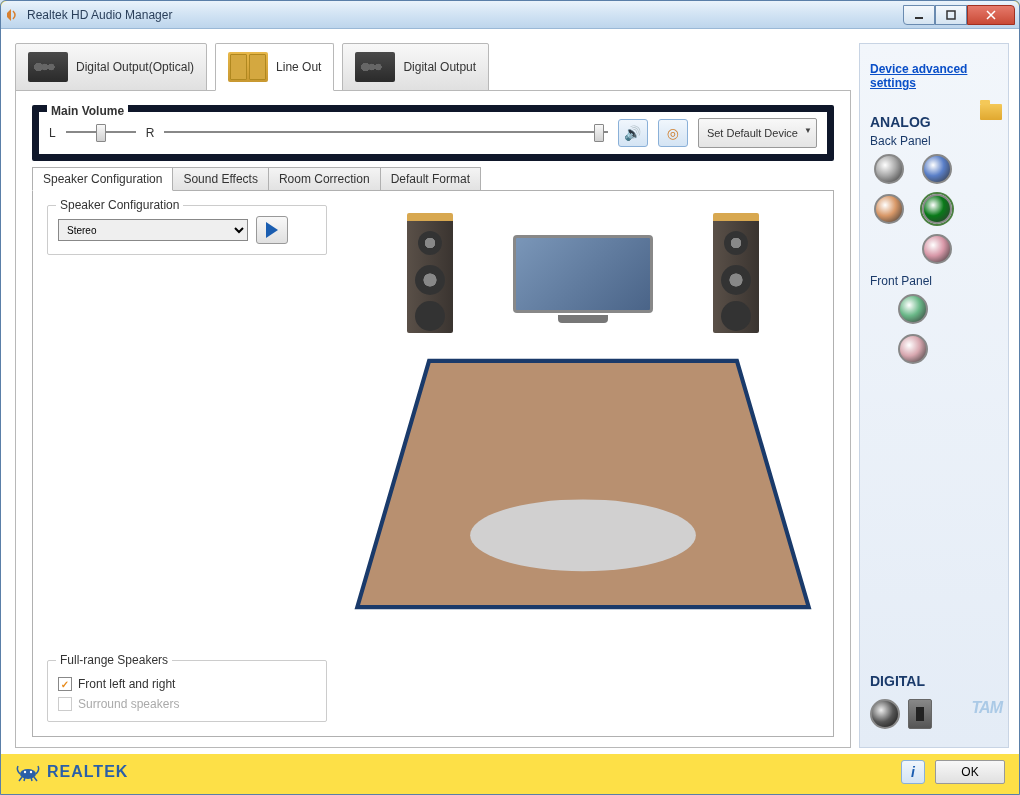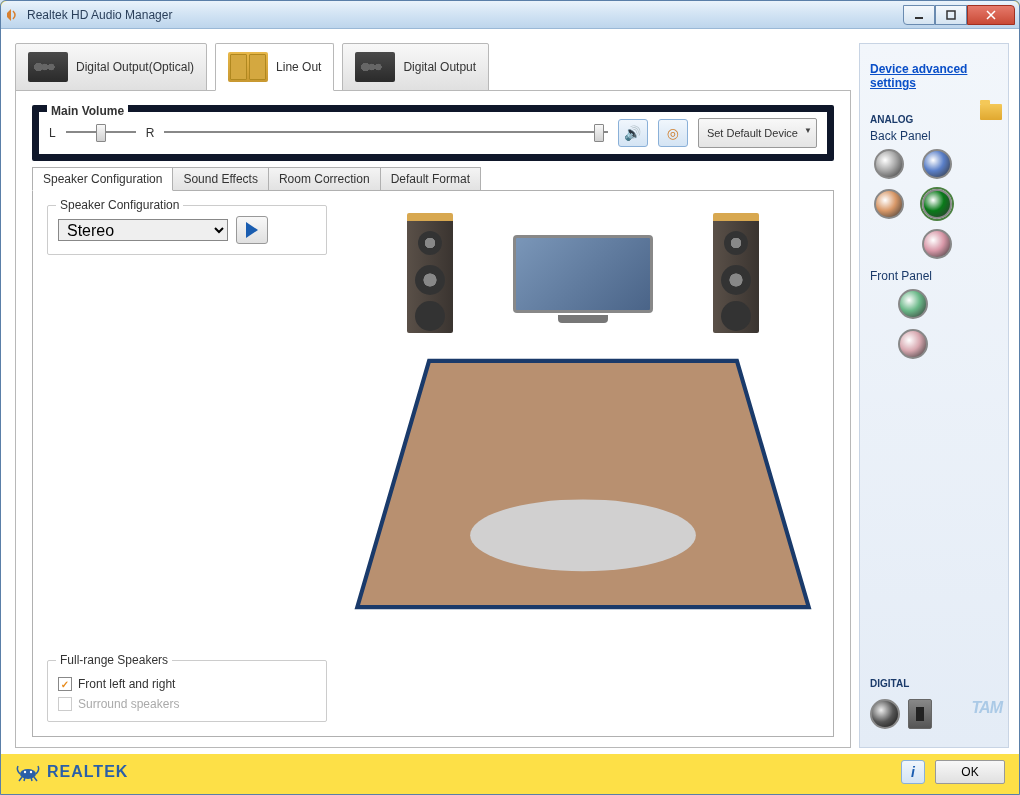--- a/index.html
+++ b/index.html
@@ -34,21 +34,21 @@
 .default-btn { height: 30px; padding: 0 18px 0 8px; border: 1px solid #999; background: linear-gradient(to bottom, #f8f8f8, #e4e4e4); border-radius: 2px; font-size: 11px; color: #333; cursor: pointer; line-height: 1.1; position: relative; }
 .default-btn::after { content: '▼'; position: absolute; right: 4px; top: 8px; font-size: 8px; color: #444; }
 .sub-tabs { display: flex; margin-top: 6px; }
 .sub-tab { padding: 4px 10px; border: 1px solid #b0b0b0; background: linear-gradient(to bottom, #f4f4f4, #e2e2e2); font-size: 12px; color: #333; cursor: pointer; margin-right: -1px; }
 .sub-tab.active { background: #fff; border-bottom: 1px solid #fff; position: relative; z-index: 2; }
 .sub-panel { border: 1px solid #b0b0b0; flex: 1; margin-top: -1px; padding: 14px; display: flex; gap: 20px; position: relative; z-index: 1; }
 .config-col { width: 280px; display: flex; flex-direction: column; gap: 14px; }
 .config-group { border: 1px solid #ccc; border-radius: 2px; padding: 10px; position: relative; }
 .group-title { position: absolute; top: -8px; left: 8px; background: #fff; padding: 0 4px; font-size: 12px; color: #333; }
 .config-row { display: flex; align-items: center; gap: 8px; }
-select { width: 170px; height: 22px; border: 1px solid #888; font-size: 16px; padding: 0 4px; }
+select { width: 190px; height: 22px; border: 1px solid #888; font-size: 10px; padding: 0 4px; }
 .play-btn { width: 32px; height: 28px; border: 1px solid #999; background: linear-gradient(to bottom, #f8f8f8, #e0e0e0); border-radius: 3px; display: flex; align-items: center; justify-content: center; cursor: pointer; }
 .play-tri { width: 0; height: 0; border-left: 12px solid #1a5db0; border-top: 8px solid transparent; border-bottom: 8px solid transparent; }
 .checkbox-row { display: flex; align-items: center; gap: 6px; font-size: 12px; color: #333; margin-top: 6px; }
 .checkbox-row.disabled { color: #aaa; }
 .cb { width: 14px; height: 14px; border: 1px solid #888; background: #fff; display: inline-flex; align-items: center; justify-content: center; font-size: 10px; color: #e88a1a; cursor: pointer; }
 .cb.checked::after { content: '✓'; font-weight: bold; }
 .cb.disabled { border-color: #ccc; cursor: default; }
 .vis-area { flex: 1; position: relative; }
 .floor-poly { width: 100%; height: 100%; }
 .speaker-3d { position: absolute; width: 46px; height: 120px; }
@@ -57,21 +57,21 @@
 .speaker-body { width: 100%; height: 100%; background: linear-gradient(to right, #5a5048, #3a3430); border-radius: 2px; position: relative; border-top: 8px solid #d8a850; }
 .speaker-body::before { content: ''; position: absolute; top: 10px; left: 50%; transform: translateX(-50%); width: 24px; height: 24px; background: radial-gradient(circle, #888 30%, #333 32%); border-radius: 50%; }
 .speaker-body::after { content: ''; position: absolute; top: 44px; left: 50%; transform: translateX(-50%); width: 30px; height: 30px; background: radial-gradient(circle, #888 30%, #333 32%); border-radius: 50%; box-shadow: 0 36px 0 0 #333, 0 36px 0 -4px #888; }
 .tv-3d { position: absolute; left: 50%; top: 30px; transform: translateX(-50%); width: 140px; height: 90px; }
 .tv-screen { width: 100%; height: 78px; background: linear-gradient(135deg, #7a96b8, #4a6488); border: 3px solid #888; border-radius: 4px; }
 .tv-stand { width: 50px; height: 8px; background: #777; margin: 2px auto 0; border-radius: 0 0 4px 4px; }
 .side-panel { width: 150px; background: linear-gradient(to bottom, #f2f6fb, #e4ecf6); border: 1px solid #c8d4e4; padding: 18px 10px; display: flex; flex-direction: column; position: relative; }
 .adv-link { color: #0a4fc8; font-size: 12px; font-weight: bold; text-decoration: underline; cursor: pointer; margin-bottom: 18px; }
 .folder-corner { position: absolute; top: 60px; right: 6px; width: 22px; height: 16px; background: linear-gradient(to bottom, #f4c858, #e0a830); border-radius: 1px; }
 .folder-corner::before { content: ''; position: absolute; top: -4px; left: 0; width: 10px; height: 4px; background: #f4c858; border-radius: 1px 1px 0 0; }
-.section-hdr { font-size: 10px; font-weight: bold; color: #1a3a6a; margin-bottom: 4px; margin-top: 6px; }
+.section-hdr { font-size: 14px; font-weight: bold; color: #1a3a6a; margin-bottom: 4px; margin-top: 6px; }
 .section-sub { font-size: 12px; color: #1a3a6a; margin-bottom: 6px; }
 .jack-grid { display: flex; flex-wrap: wrap; gap: 10px 18px; margin-bottom: 10px; padding-left: 4px; }
 .jack { width: 30px; height: 30px; border-radius: 50%; border: 2px solid #888; background: radial-gradient(circle at 35% 35%, #fff 0%, var(--jc) 45%, #333 100%); cursor: pointer; }
 .jack.active { box-shadow: 0 0 0 2px #4a8040; }
 .front-jacks { display: flex; flex-direction: column; gap: 10px; padding-left: 28px; }
 .digital-row { display: flex; gap: 8px; align-items: center; margin-top: 6px; }
 .spdif-jack { width: 30px; height: 30px; border-radius: 50%; background: radial-gradient(circle at 35% 35%, #eee 0%, #555 50%, #111 100%); border: 2px solid #888; cursor: pointer; }
 .optical-jack { width: 24px; height: 30px; background: linear-gradient(to bottom, #888, #555); border: 1px solid #666; border-radius: 2px; cursor: pointer; position: relative; }
 .optical-jack::after { content: ''; position: absolute; left: 50%; top: 50%; transform: translate(-50%,-50%); width: 8px; height: 14px; background: #222; }
 .footer { display: flex; align-items: center; padding: 6px 14px 10px; gap: 10px; }

